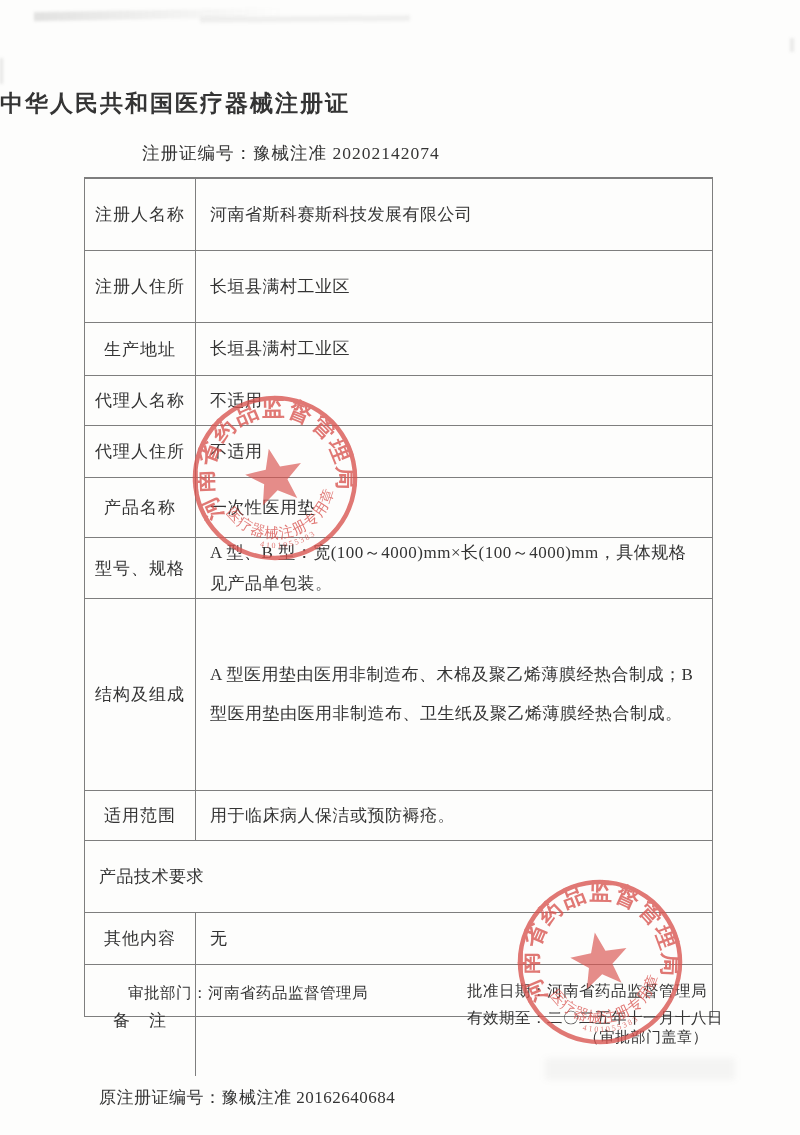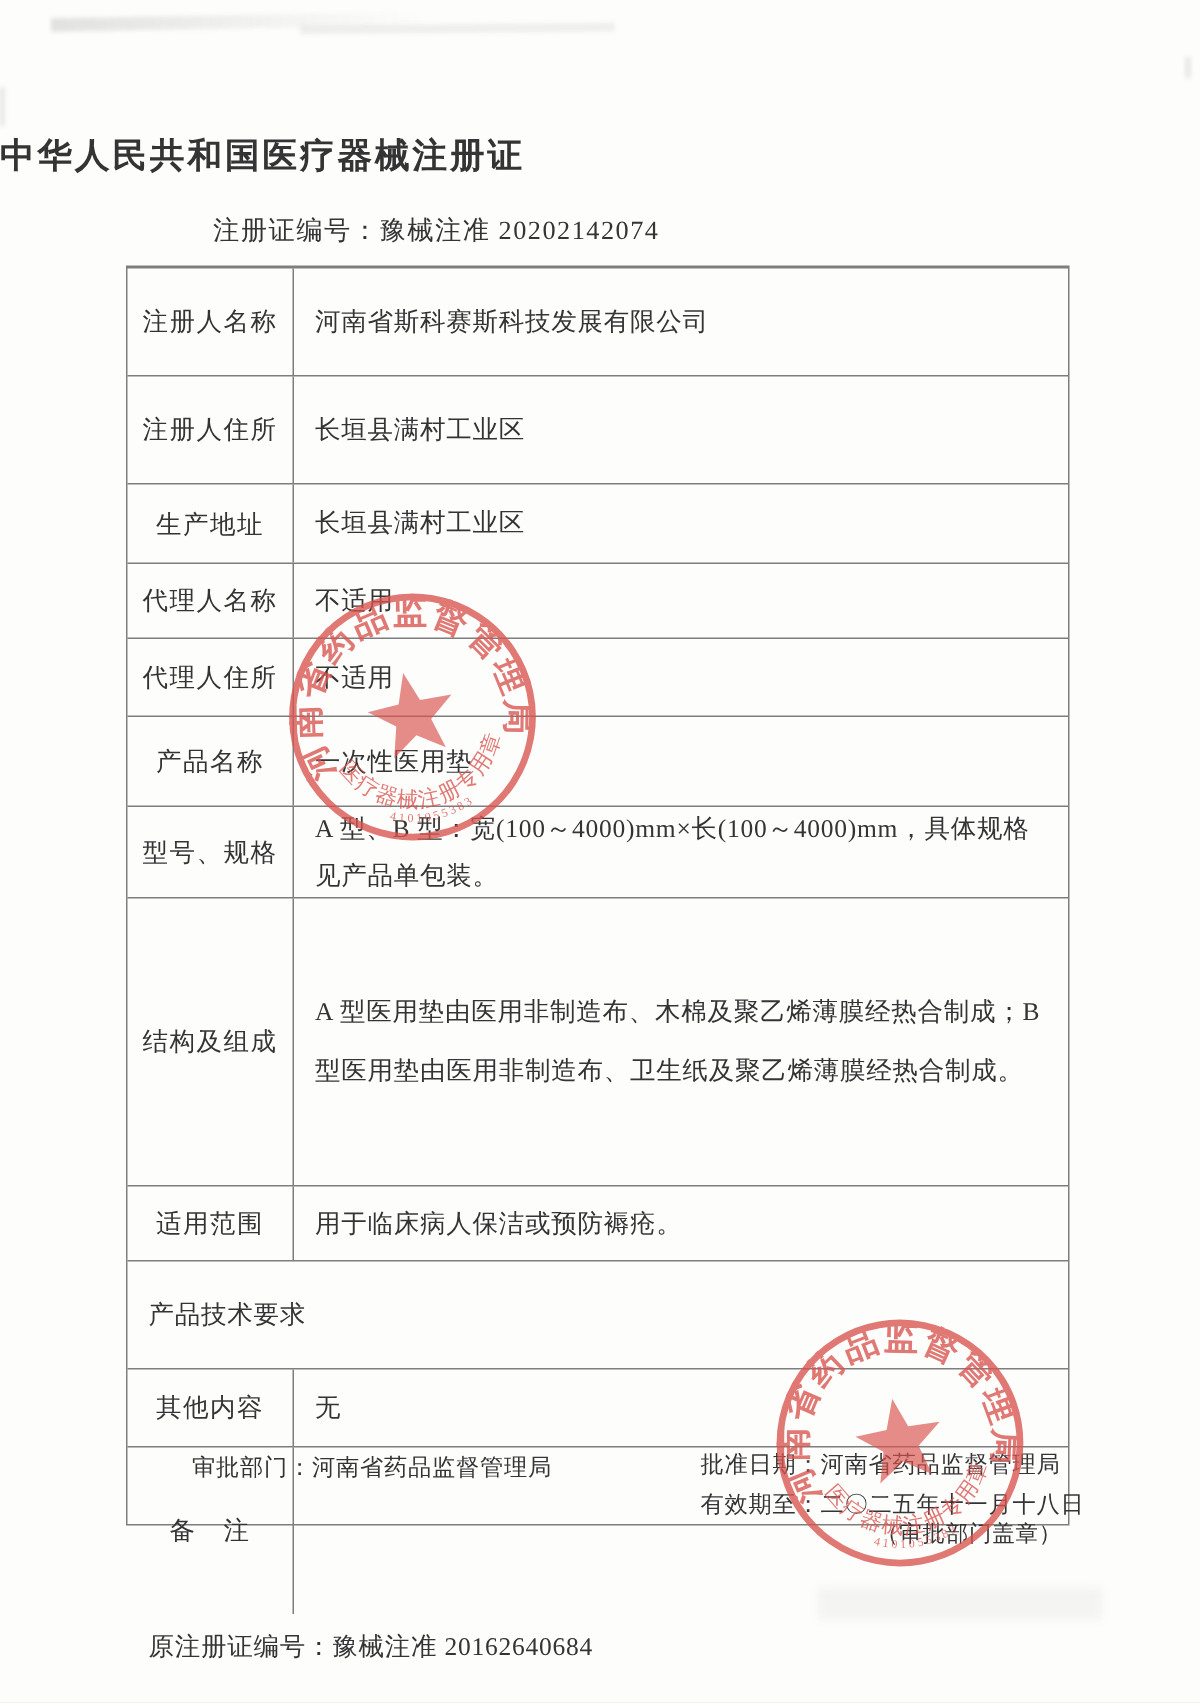--- a/index.html
+++ b/index.html
@@ -37,21 +37,21 @@
     font-size:17px; letter-spacing:1px; text-align:center;
   }
   .tvalue {
     flex:1; display:flex; align-items:center;
     padding:6px 16px 6px 14px; font-size:17px; line-height:1.85; letter-spacing:.5px;
   }
   .h55{height:72px}.h53{height:53px}.h50{height:50px}.h52{height:52px}
   .h60{height:60px}.h61{height:61px}.h192{height:192px}.h51{height:51px}
   .h192 .tvalue { line-height:2.25; align-items:center; }
 
-  .footer-item { position:absolute; font-size:15.5px; letter-spacing:.5px; }
+  .footer-item { position:absolute; font-size:15.5px; letter-spacing:.5px;margin-top:15px; }
   .f-dept { left:128px; top:968px; }
   .f-date { left:467px; top:966px; }
   .f-valid { left:467px; top:993px; }
   .f-sealnote { left:584px; top:1013px; font-size:15px; }
 
   .stamp { position:absolute; width:170px; height:170px; opacity:.78; }
   .stamp-mid { left:190px; top:393px; transform:rotate(-12deg); }
   .stamp-bot { left:515px; top:877px; transform:rotate(-10deg); }
   .stamp-stroke { fill:none; stroke:var(--stamp-color); }
   .stamp-fill { fill:var(--stamp-color); }

